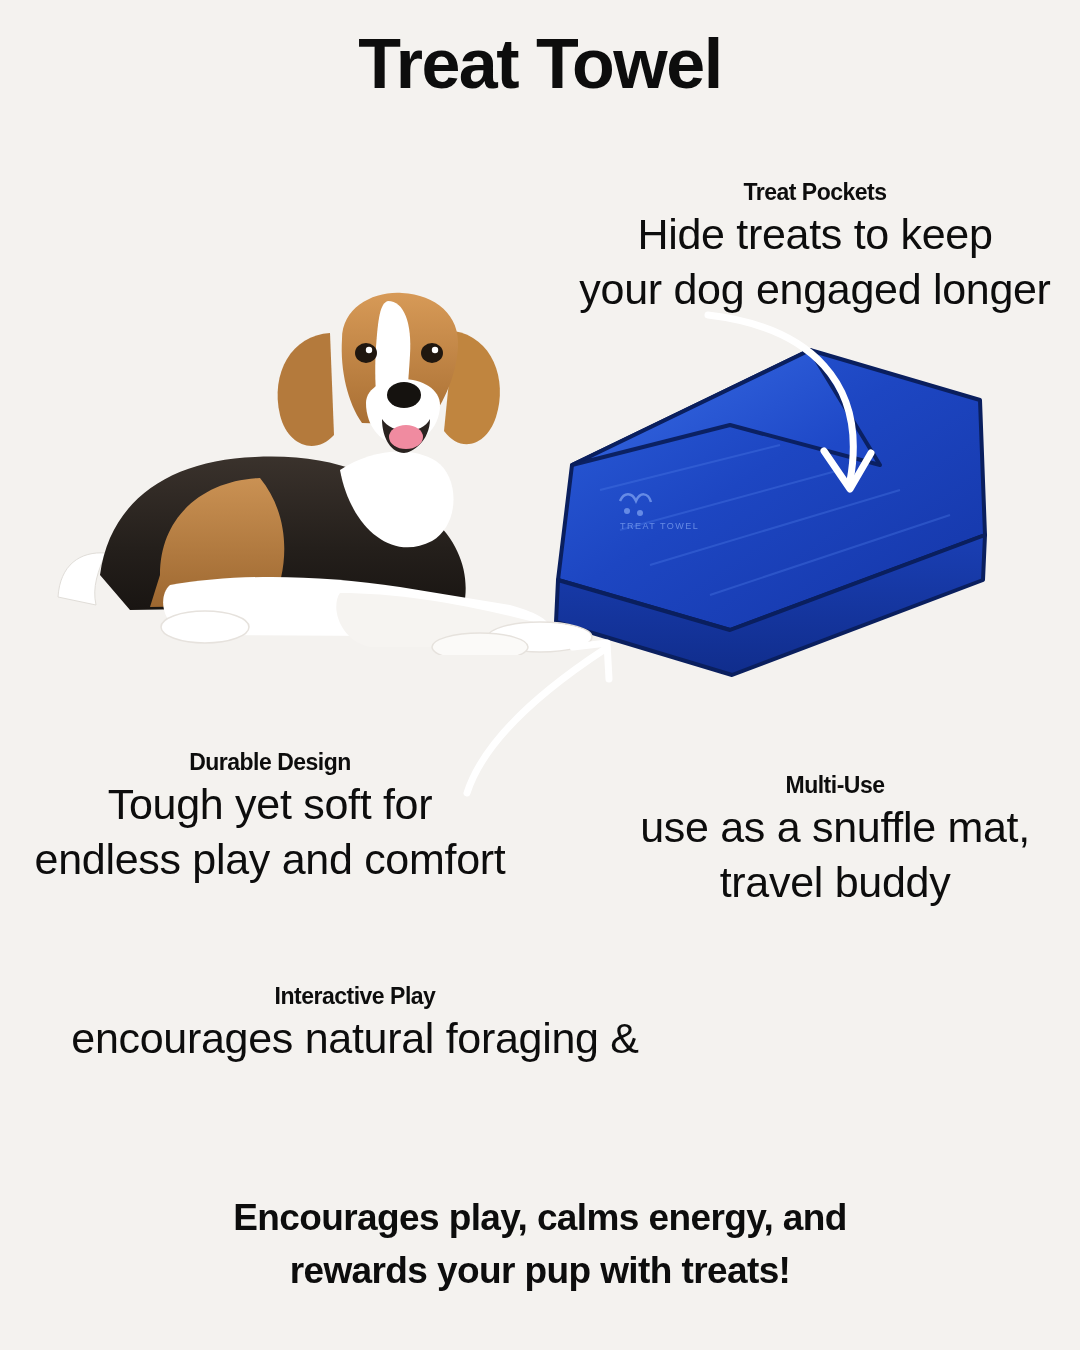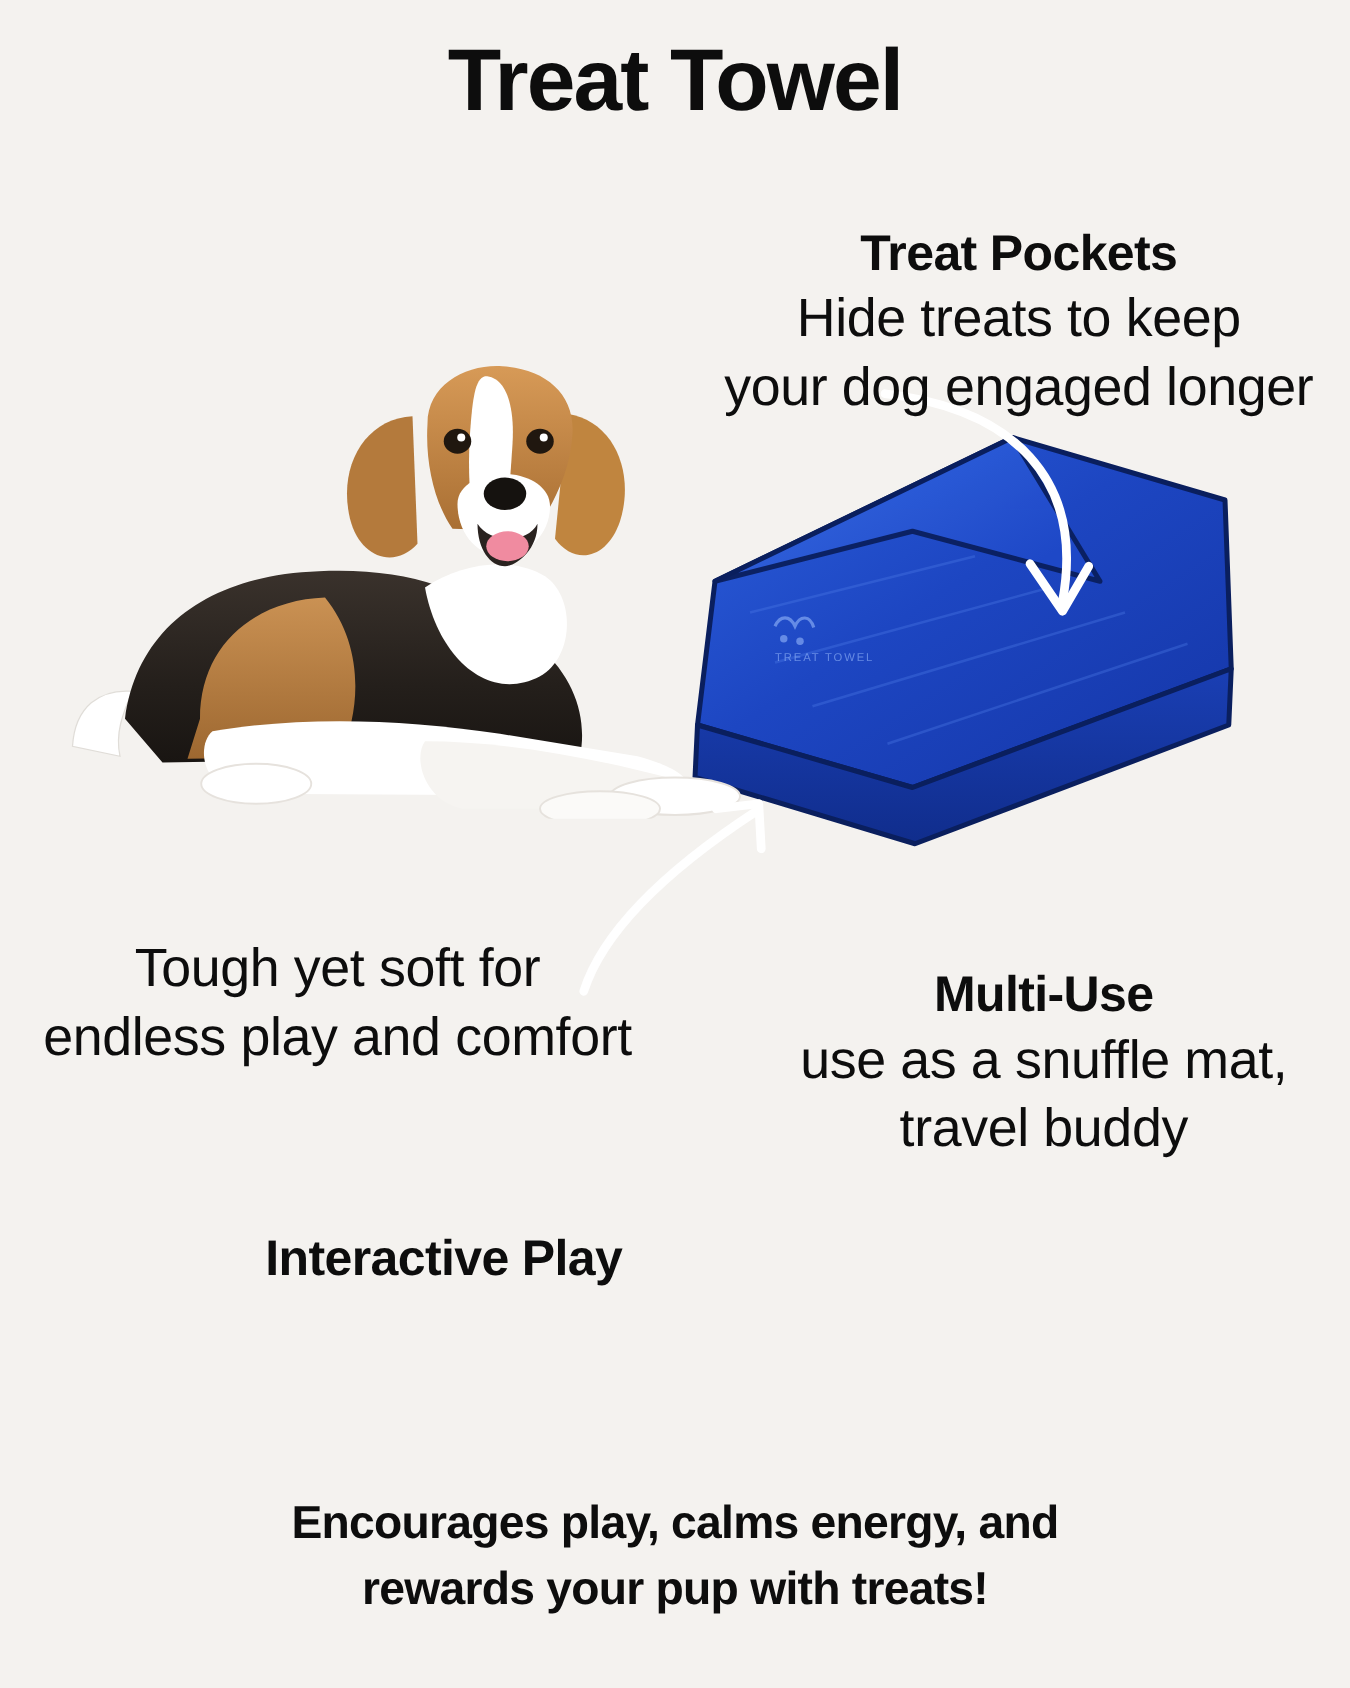--- a/index.html
+++ b/index.html
@@ -55,21 +55,21 @@
     left: 0;
     top: 20px;
     width: 620px;
     height: 380px;
   }
 
   
   .callout { position: absolute; }
   .callout .c-head {
     font-weight: 700;
-    font-size: 40px;
+    font-size: 23px;
     letter-spacing: -0.5px;
     line-height: 1.25;
   }
   .callout .c-body {
     font-size: 43px;
     line-height: 1.28;
     font-weight: 400;
     letter-spacing: -0.3px;
   }
 
@@ -228,32 +228,34 @@
     <path d="M118 22 L152 18 L154 54" fill="none" stroke="#ffffff" stroke-width="7" stroke-linecap="round" stroke-linejoin="round"></path>
   </svg>
 
   <div class="callout" id="callout-treat-pockets">
     <div class="c-head">Treat Pockets</div>
     <div class="c-body">Hide treats to keep</div>
     <div class="c-body">your dog engaged longer</div>
   </div>
 
   <div class="callout" id="callout-durable">
+    <div class="c-head">Durable Design</div>
     <div class="c-body">Tough yet soft for</div>
     <div class="c-body">endless play and comfort</div>
   </div>
 
   <div class="callout" id="callout-multiuse">
     <div class="c-head">Multi-Use</div>
     <div class="c-body">use as a snuffle mat,</div>
     <div class="c-body">travel buddy</div>
   </div>
 
   <div class="callout" id="callout-interactive">
     <div class="c-head">Interactive Play</div>
+    <div class="c-body">encourages natural foraging &amp;</div>
   </div>
 
   <div class="tagline">
     <div>Encourages play, calms energy, and</div>
     <div>rewards your pup with treats!</div>
   </div>
 
 </div>
 
 </body></html>

